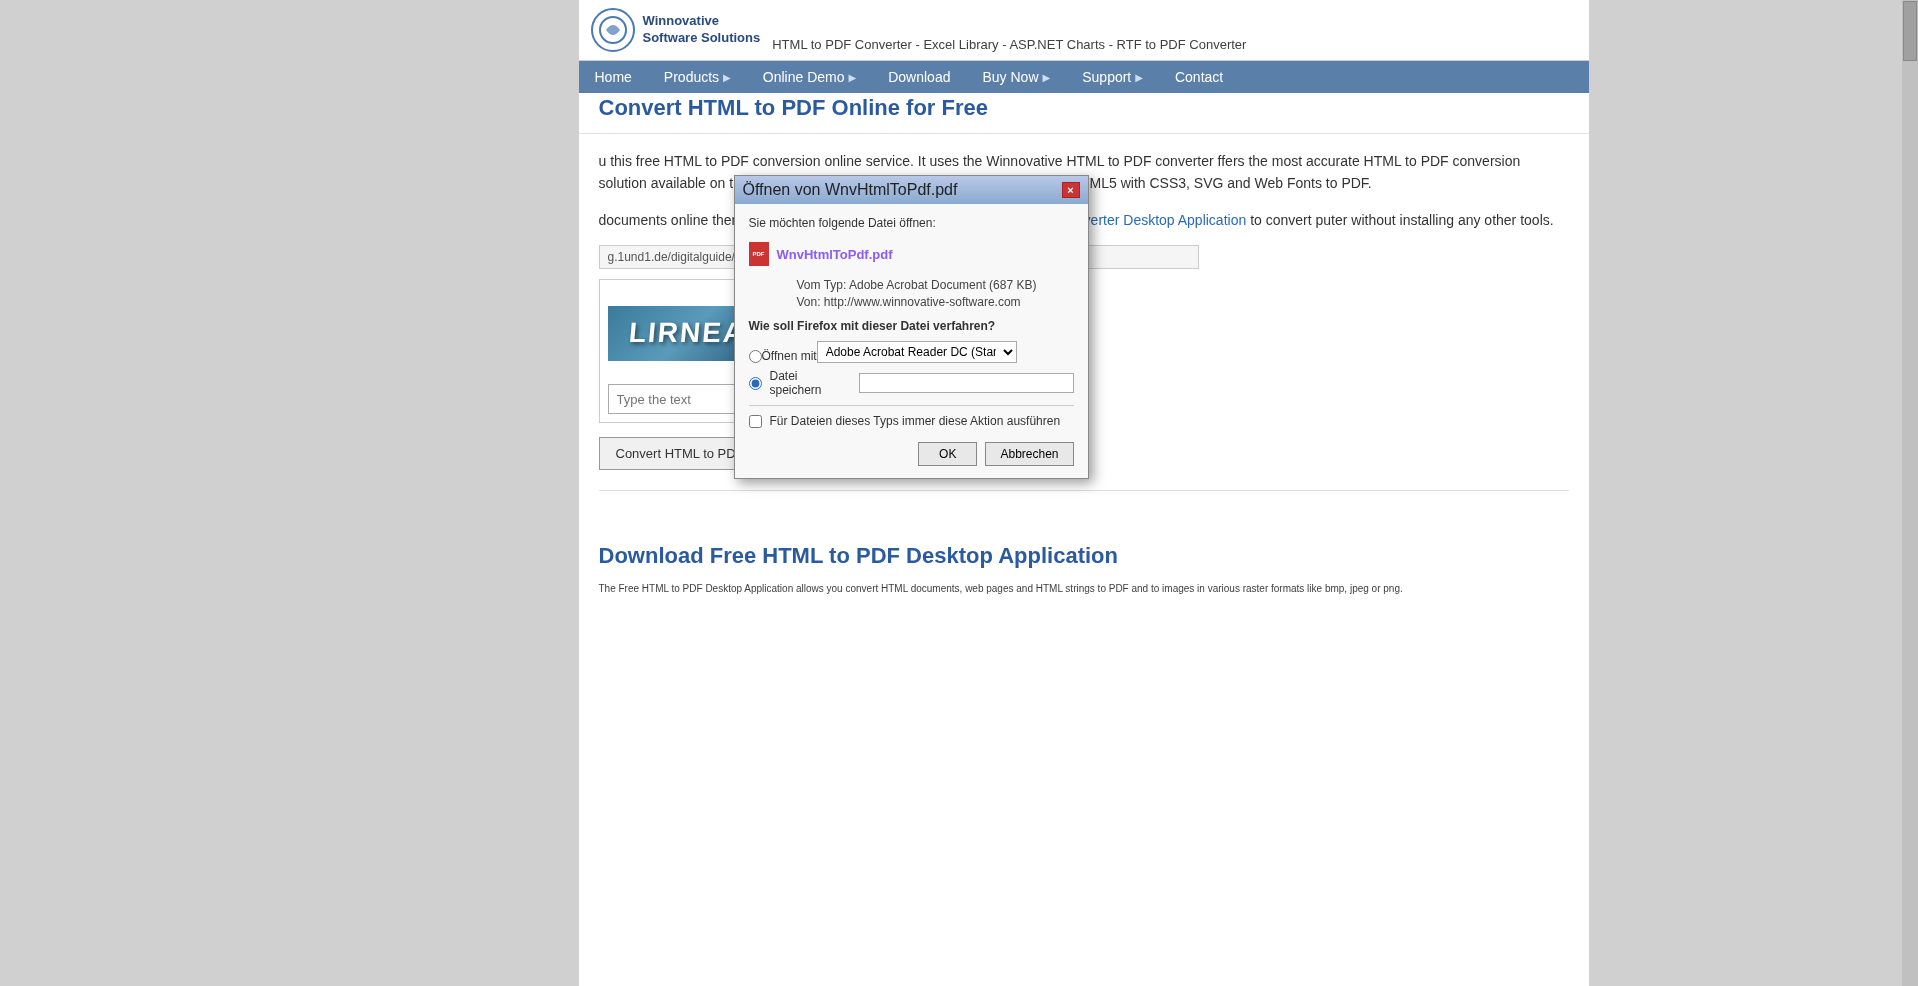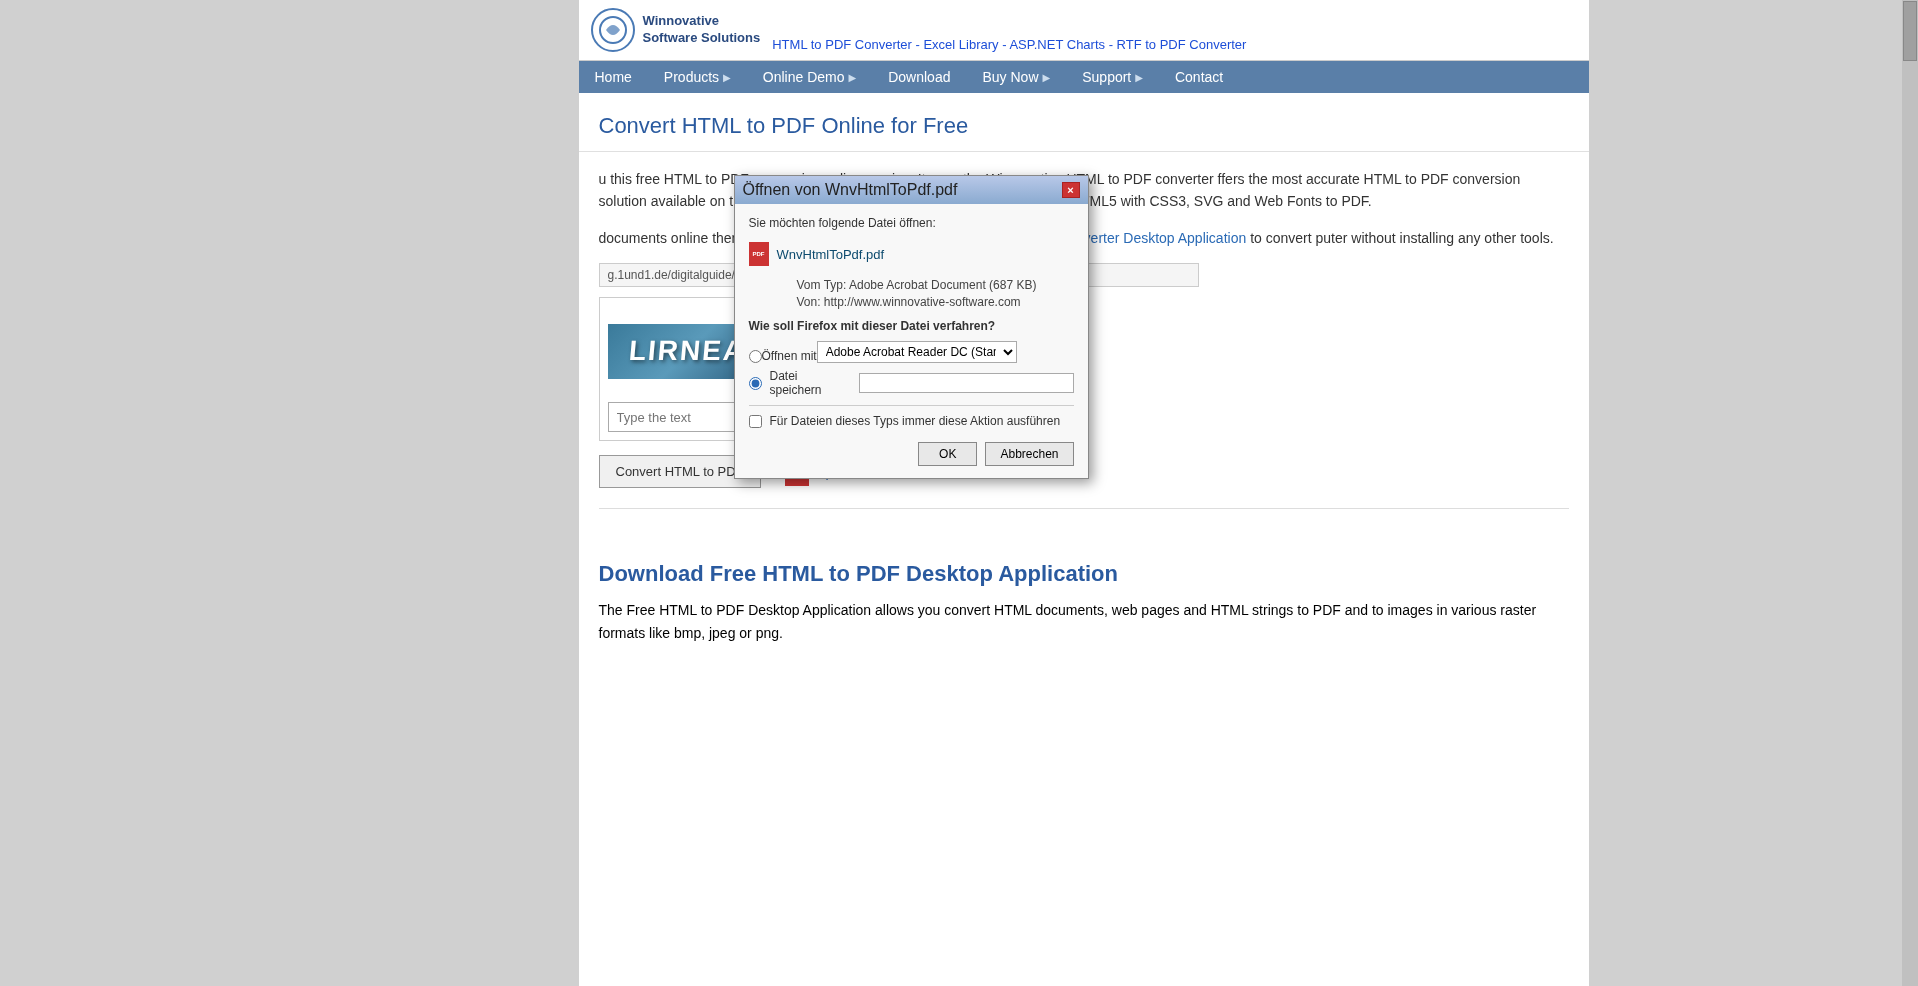--- a/index.html
+++ b/index.html
@@ -9,30 +9,30 @@
     .page-wrapper { background: #d0d0d0; display: flex; justify-content: center; min-height: 986px; }
     .main-content { background: #ffffff; width: 1010px; min-height: 986px; position: relative; margin-left: 249px; }
 
     
     .header { background: #ffffff; border-bottom: 1px solid #ccc; padding: 8px 12px; display: flex; align-items: flex-end; gap: 12px; }
     .logo-area { display: flex; align-items: center; gap: 8px; }
     .logo-circle { width: 44px; height: 44px; border: 2px solid #4a7ab5; border-radius: 50%; display: flex; align-items: center; justify-content: center; }
     .logo-circle svg { width: 30px; height: 30px; }
     .logo-text { font-size: 13px; font-weight: bold; color: #2a4a7f; line-height: 1.3; }
     .header-links { flex: 1; }
-    .header-links .line1 { font-size: 13px; color: #1d4ed8; }
+    .header-links .line1 { font-size: 13px; color: #404040; }
     .header-links .line2 { font-size: 13px; color: #4a7ab5; }
 
     
     .navbar { background: #5a7fa8; display: flex; align-items: stretch; }
     .navbar .nav-item { color: #ffffff; padding: 8px 16px; cursor: pointer; font-size: 14px; display: flex; align-items: center; gap: 4px; white-space: nowrap; }
     .nav-arrow { font-size: 10px; color: #cde; }
 
     
-    .page-title { color: #2a5a9f; font-size: 22px; font-weight: normal; padding: 20px 20px 12px 20px; border-bottom: 1px solid #e0e0e0; margin-bottom: 16px; }
+    .page-title { color: #2a5a9f; font-size: 22px; font-weight: bold; padding: 2px 20px 12px 20px; border-bottom: 1px solid #e0e0e0; margin-bottom: 16px; }
 
     
     .content-area { padding: 0 20px 20px 20px; }
     .intro-text { font-size: 14px; color: #333; line-height: 1.6; margin-bottom: 14px; }
 
     
     .captcha-section { border: 1px solid #ccc; width: 450px; padding: 8px; margin-bottom: 14px; }
     .captcha-images { display: flex; align-items: center; margin-bottom: 6px; }
     .captcha-img-area { display: flex; align-items: center; gap: 6px; }
     .captcha-img-box { width: 160px; height: 55px; background: linear-gradient(135deg, #3a7a9a 0%, #5a9aba 50%, #2a5a7a 100%); display: flex; align-items: center; justify-content: center; overflow: hidden; position: relative; }
@@ -54,41 +54,41 @@
     .convert-btn { background: #f0f0f0; border: 1px solid #999; padding: 8px 16px; font-size: 13px; cursor: pointer; color: #333; }
     .open-pdf-link { display: flex; align-items: center; gap: 6px; color: #2a6ab5; text-decoration: none; font-size: 14px; cursor: pointer; }
     .pdf-icon { width: 24px; height: 28px; background: #cc3333; position: relative; display: flex; align-items: center; justify-content: center; }
     .pdf-icon-text { font-size: 7px; font-weight: bold; color: white; }
 
     
     .section-divider { border: none; border-top: 1px solid #ddd; margin: 16px 0; }
 
     
     .download-title { color: #2a5a9f; font-size: 22px; font-weight: bold; padding: 16px 20px 12px 20px; }
-    .download-text { padding: 0 20px; font-size: 14px; color: #000000; line-height: 1.6; }
+    .download-text { padding: 0 20px; font-size: 10px; color: #404040; line-height: 1.6; }
 
     
     .scrollbar { position: fixed; right: 0; top: 0; width: 16px; height: 100%; background: #c0c0c0; }
     .scrollbar-thumb { width: 14px; height: 60px; background: #a0a0a0; margin: 1px; border: 1px solid #888; }
 
     
     .url-input-area { background: #f5f5f5; padding: 4px 8px; font-size: 12px; color: #555; border: 1px solid #ccc; width: 600px; overflow: hidden; white-space: nowrap; text-overflow: ellipsis; }
 
     
     .dialog-overlay { position: absolute; top: 0; left: 0; width: 100%; height: 100%; pointer-events: none; z-index: 100; }
     .dialog { position: absolute; top: 175px; left: 155px; width: 355px; background: #f0f0f0; border: 1px solid #888; box-shadow: 4px 4px 12px rgba(0,0,0,0.4); pointer-events: all; }
     .dialog-titlebar { background: linear-gradient(to bottom, #b8c8e8, #8aaad0); padding: 5px 8px; display: flex; align-items: center; justify-content: space-between; }
     .dialog-title-text { font-size: 16px; color: #222; font-weight: normal; }
     .dialog-close-btn { width: 18px; height: 16px; background: #cc3333; border: 1px solid #aa2222; display: flex; align-items: center; justify-content: center; cursor: pointer; color: white; font-size: 11px; font-weight: bold; }
     .dialog-body { padding: 12px 14px; background: #f8f8f8; }
     .dialog-section-label { font-size: 12px; color: #333; margin-bottom: 8px; }
     .dialog-file-row { display: flex; align-items: center; gap: 8px; margin-bottom: 8px; padding: 4px 0; }
     .pdf-file-icon { width: 20px; height: 24px; background: #cc3333; display: flex; align-items: center; justify-content: center; }
     .pdf-file-icon-text { font-size: 6px; font-weight: bold; color: white; }
-    .dialog-filename { font-size: 13px; color: #0c4a6e; font-weight: normal; }
+    .dialog-filename { font-size: 13px; color: #8b5cf6; font-weight: bold; }
     .dialog-info { font-size: 12px; color: #444; margin-bottom: 3px; padding-left: 4px; margin-left: 44px; }
     .dialog-question { font-size: 12px; color: #333; margin: 10px 0 8px 0; font-weight: bold; }
     .dialog-radio-row { display: flex; align-items: flex-end; gap: 0; margin-bottom: 6px; }
     .dialog-radio { accent-color: #2a6ab5; }
     .dialog-radio-label { font-size: 12px; color: #333; }
     .dialog-select { border: 1px solid #aaa; background: white; font-size: 12px; padding: 2px 4px; width: 200px; }
     .dialog-radio-save-row { display: flex; align-items: center; gap: 8px; margin-bottom: 8px; }
     .dialog-save-input { border: 1px solid #aaa; background: white; font-size: 12px; padding: 2px 6px; width: 220px; height: 20px; }
     .dialog-checkbox-row { display: flex; align-items: center; gap: 8px; margin-bottom: 14px; }
     .dialog-checkbox { }

